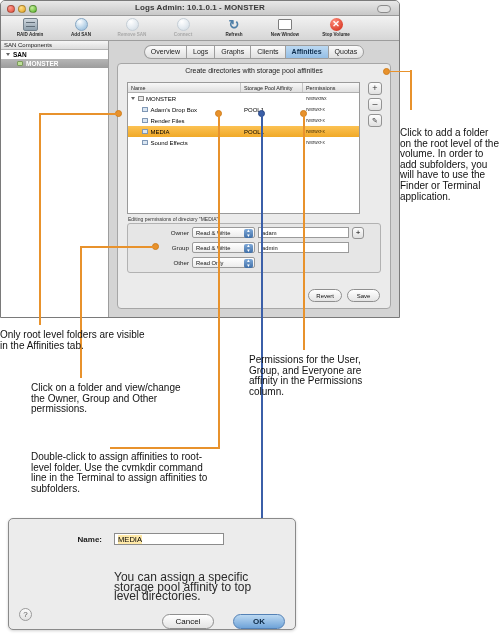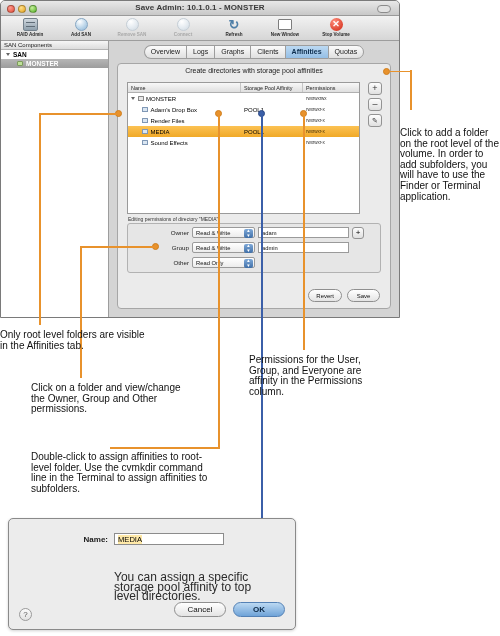--- a/index.html
+++ b/index.html
@@ -177,41 +177,41 @@
 
   
   #dialog{
     position:absolute; left:8px; top:518px; width:288px; height:112px;
     background:#ececec; border:1px solid #8a8a8a; border-radius:5px;
     box-shadow:0 1px 3px rgba(0,0,0,.18);
   }
   .drow{ display:flex; align-items:center; margin-top:0; }
   #d-name-row{ position:absolute; left:0; top:14px; width:100%; }
   #d-pool-row{ position:absolute; left:0; top:33px; width:100%; }
-  .dlabel{ width:105px; text-align:right; font-size:8px; font-weight:bold; color:#1a1a1a; padding-right:6px;}
+  .dlabel{ width:105px; text-align:right; font-size:8px; font-weight:bold; color:#1a1a1a; padding-right:12px;}
   #d-name-field{
     width:110px; height:12px; border:1px solid #8c8c8c; background:#fff;
     font-size:7.6px; line-height:11px; padding:0 3px;
   }
   #d-name-field span{ background:#ffe9a8; }
   #d-pool-popup{
     width:110px; height:13px; border:1px solid #8c8c8c; border-radius:2px;
     background:linear-gradient(to bottom,#ffffff,#eaeaea);
     font-size:7.6px; line-height:12px; padding:0 16px 0 4px; position:relative; color:#111;
   }
   #d-pool-popup .arrows{
     position:absolute; right:1.5px; top:1.5px; width:10px; height:10px;
     background:linear-gradient(to bottom,#7fa9d8,#3f6fa8);
     border-radius:2px; color:#fff; font-size:5px; line-height:4.6px; text-align:center; padding-top:.5px;
   }
   #d-hint{ position:absolute; left:105px; top:54px; width:165px; font-size:12px; line-height:9.5px; color:#2a2a2a;}
   #d-help{ position:absolute; left:10px; bottom:8px; width:13px;height:13px;border-radius:50%;
     border:1px solid #9a9a9a; background:linear-gradient(to bottom,#fbfbfb,#e2e2e2);
     font-size:8px; line-height:11px; text-align:center; color:#555;}
-  #d-btns{ position:absolute; right:10px; bottom:12px; display:flex; gap:7px;}
+  #d-btns{ position:absolute; right:10px; bottom:0; display:flex; gap:19px;}
   .dcap{
     height:15px; min-width:52px; padding:0 10px; border:1px solid #8f8f8f; border-radius:8px;
     background:linear-gradient(to bottom,#ffffff,#e4e4e4);
     font-size:8px; line-height:14px; text-align:center; color:#111;
   }
   .dcap.primary{
     background:linear-gradient(to bottom,#bcd9f2,#6fa3d8);
     border-color:#5481b5; font-weight:bold; color:#0a2744;
   }
 </style>
@@ -219,21 +219,21 @@
 <body>
 
 <div id="app-window">
 
   <div id="titlebar">
     <div class="traffic">
       <div class="light red"></div>
       <div class="light yellow"></div>
       <div class="light green"></div>
     </div>
-    <div class="title">Save Admin: 10.1.0.1 - MONSTER</div>
+    <div class="title">Logs Admin: 10.1.0.1 - MONSTER</div>
     <div class="pill"></div>
   </div>
 
   <div id="toolbar">
     <div class="tb-item">
       <div class="tb-glyph">
         <div class="raidbox">
             <div class="ln"></div>
             <div class="ln"></div>
           </div>

